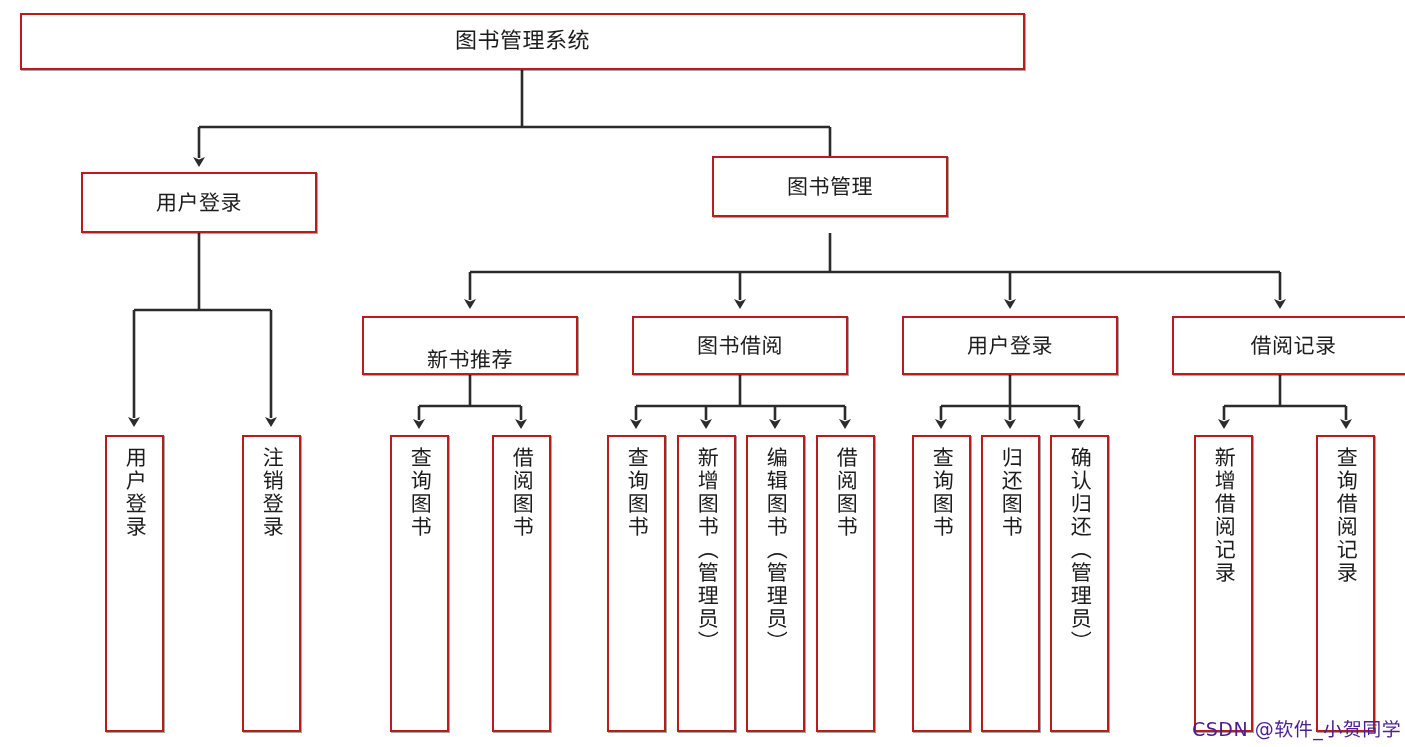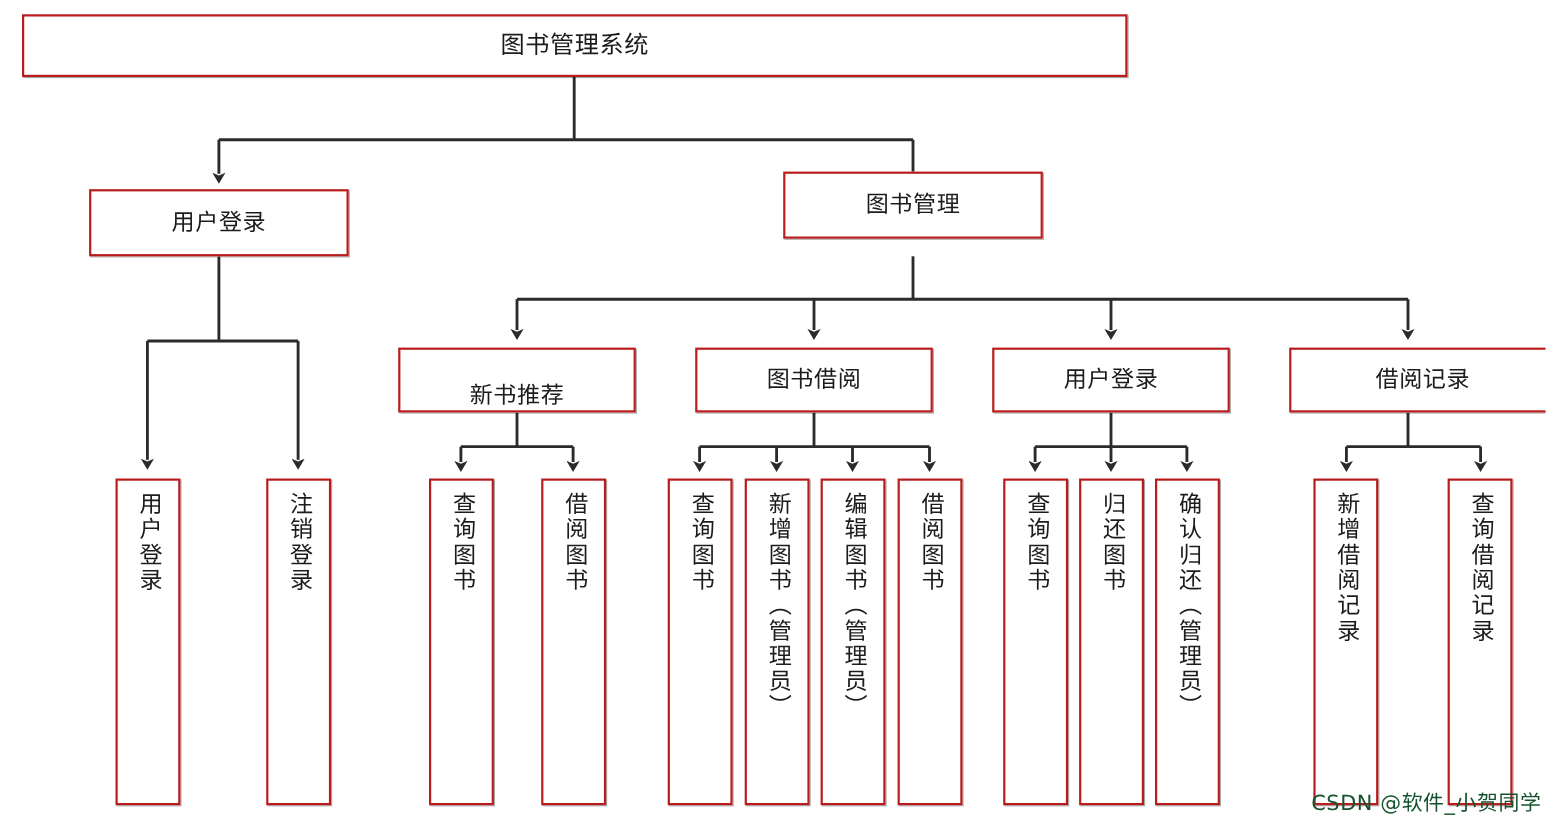--- a/index.html
+++ b/index.html
@@ -47,21 +47,21 @@
     text-orientation:upright;
     font-size:21px;
     line-height:1.12;
     letter-spacing:2px;
     white-space:nowrap;
   }
   .watermark{
     position:absolute;
     left:1192px;top:714px;
     font-size:19px;
-    color:#14532d;
+    color:#4c1d95;
     white-space:nowrap;
     letter-spacing:.5px;
     font-family:"DejaVu Sans","Liberation Sans",sans-serif;
   }
 </style>
 </head>
 <body>
 
 <div id="canvas">
 

